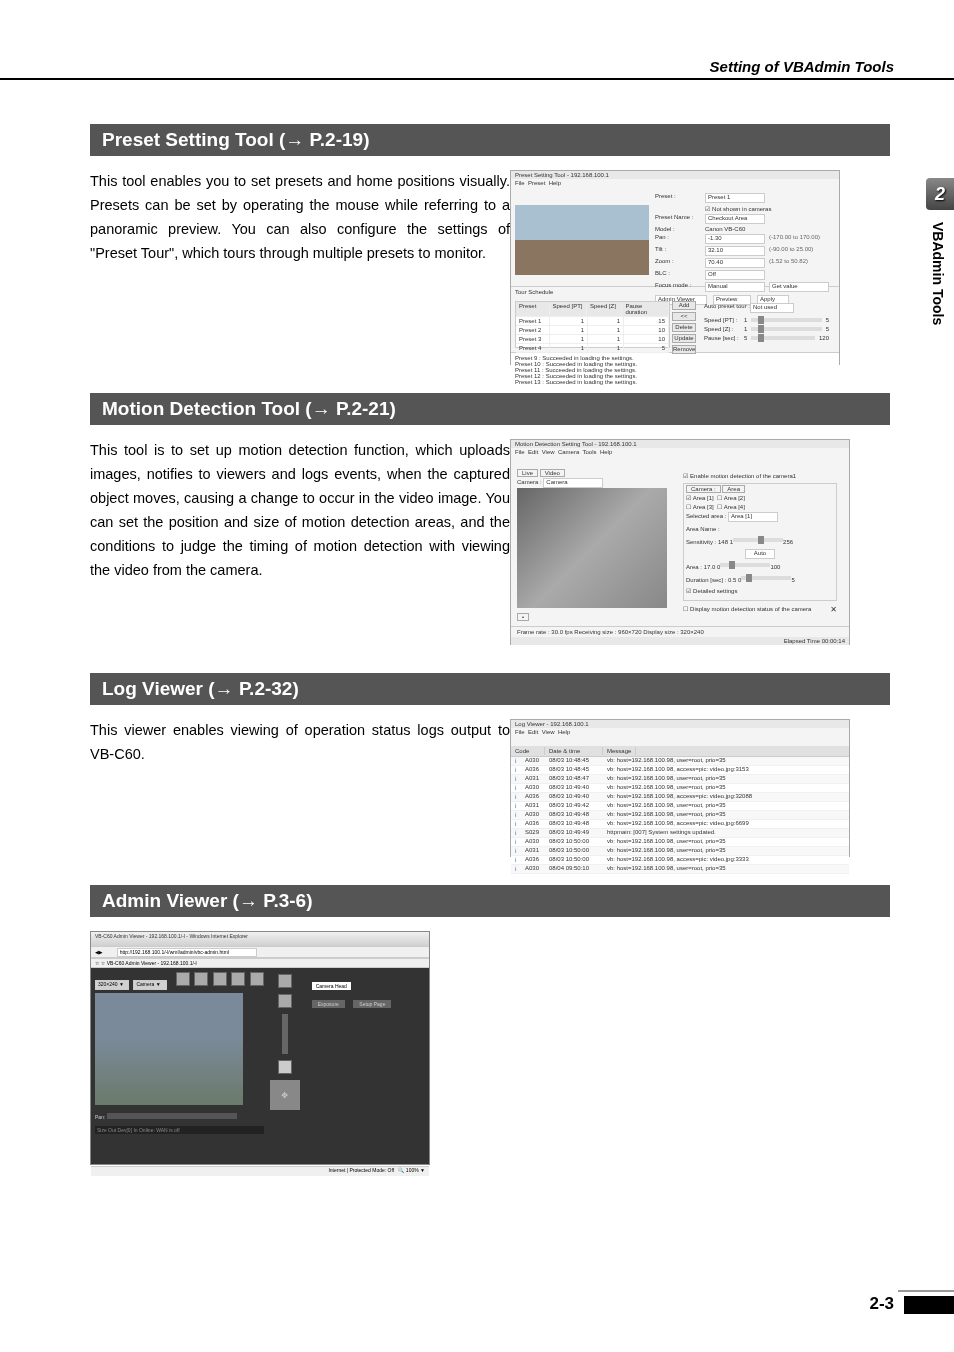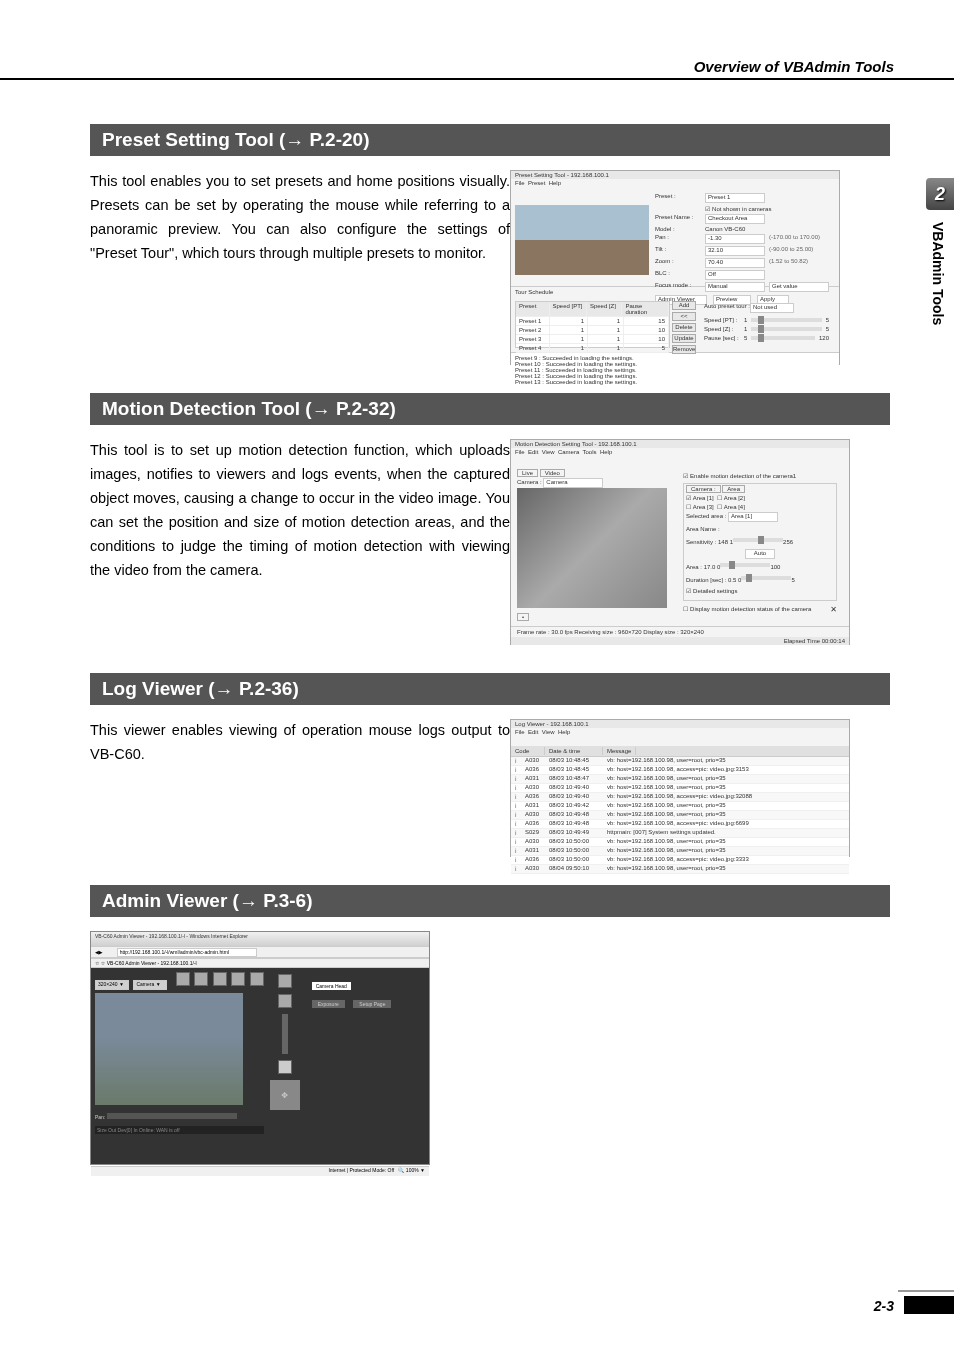--- a/index.html
+++ b/index.html
@@ -69,39 +69,39 @@
   .admin-url { background: #fff; border: 1px solid #ccc; height: 9px; width: 140px; margin-left: 14px; }
   .admin-content { display: flex; height: 198px; padding: 4px; }
   .admin-video { width: 148px; height: 112px; background: linear-gradient(to bottom, #7a8a9a 40%, #6a7a6a 100%); }
   .admin-controls { display: flex; flex-direction: column; align-items: center; padding: 2px 6px; gap: 6px; }
   .admin-btn { width: 14px; height: 14px; background: #aaa; border: 1px solid #666; }
   .admin-move-ctrl { width: 30px; height: 30px; background: #888; }
   .admin-right { flex: 1; padding: 2px 6px; }
   .admin-right-btn { display: inline-block; padding: 1px 6px; background: #666; color: #ccc; margin-right: 4px; font-size: 5px; }
   .admin-statusbar { height: 10px; background: #f0f0f0; border-top: 1px solid #ccc; }
   
-  .page-number { position: absolute; bottom: 38px; right: 60px; font-style: italic; font-weight: bold; font-size: 14px; margin-left: 16px; }
+  .page-number { position: absolute; bottom: 38px; right: 60px; font-weight: bold; font-size: 17px; margin-left: 16px; }
   .page-bar { position: absolute; bottom: 38px; right: 0; width: 50px; height: 18px; background: #000; }
   .bottom-line { position: absolute; bottom: 60px; right: 0; width: 56px; height: 2px; background: #999; }
 </style>
 </head>
 <body>
 
 <div class="header-bar"></div>
-<div class="header-title">Overview of VBAdmin Tools</div>
+<div class="header-title">Setting of VBAdmin Tools</div>
 
 <div class="side-tab">
   <div class="side-tab-num">2</div>
   <div class="side-tab-text">VBAdmin Tools</div>
 </div>
 
 <div class="content">
 
   <div class="section">
-    <div class="section-header">Preset Setting Tool (→ P.2-20)</div>
+    <div class="section-header">Preset Setting Tool (→ P.2-19)</div>
     <div class="section-body">
       <div class="section-text">This tool enables you to set presets and home positions visually. Presets can be set by operating the mouse while referring to a panoramic preview. You can also configure the settings of "Preset Tour", which tours through multiple presets to monitor.</div>
       <div class="section-image">
         <div class="mock-window preset-window">
           <div style="padding:1px 4px; background:#e8e8e8;">Preset Setting Tool - 192.168.100.1</div>
           <div style="padding:1px 4px;">
             <span>File</span>&nbsp;
             <span>Preset</span>&nbsp;
             <span>Help</span>
           </div>
@@ -234,21 +234,21 @@
               <div>Preset 11 : Succeeded in loading the settings.</div>
               <div>Preset 12 : Succeeded in loading the settings.</div>
               <div>Preset 13 : Succeeded in loading the settings.</div>
             </div>
         </div>
       </div>
     </div>
   </div>
 
   <div class="section">
-    <div class="section-header">Motion Detection Tool (→ P.2-32)</div>
+    <div class="section-header">Motion Detection Tool (→ P.2-21)</div>
     <div class="section-body">
       <div class="section-text">This tool is to set up motion detection function, which uploads images, notifies to viewers and logs events, when the captured object moves, causing a change to occur in the video image. You can set the position and size of motion detection areas, and the conditions to judge the timing of motion detection with viewing the video from the camera.</div>
       <div class="section-image">
         <div class="mock-window motion-window">
           <div style="padding:1px 4px; background:#e8e8e8;">Motion Detection Setting Tool - 192.168.100.1</div>
           <div style="padding:1px 4px;">
             <span>File</span>&nbsp;
             <span>Edit</span>&nbsp;
             <span>View</span>&nbsp;
             <span>Camera</span>&nbsp;
@@ -291,23 +291,23 @@
           <div class="motion-bottom">
             <span>Frame rate : 30.0 fps    Receiving size : 960×720    Display size : 320×240</span>
           </div>
           <div style="text-align:right; padding:1px 4px; background:#e8e8e8;">Elapsed Time 00:00:14</div>
         </div>
       </div>
     </div>
   </div>
 
   <div class="section">
-    <div class="section-header">Log Viewer (→ P.2-36)</div>
+    <div class="section-header">Log Viewer (→ P.2-32)</div>
     <div class="section-body">
-      <div class="section-text">This viewer enables viewing of operation mouse logs output to VB-C60.</div>
+      <div class="section-text">This viewer enables viewing of operation status logs output to VB-C60.</div>
       <div class="section-image">
         <div class="mock-window log-window">
           <div style="padding:1px 4px; background:#e8e8e8;">Log Viewer - 192.168.100.1</div>
           <div style="padding:1px 4px;">
             <span>File</span>&nbsp;
             <span>Edit</span>&nbsp;
             <span>View</span>&nbsp;
             <span>Help</span>
           </div>
           <div class="log-header">

